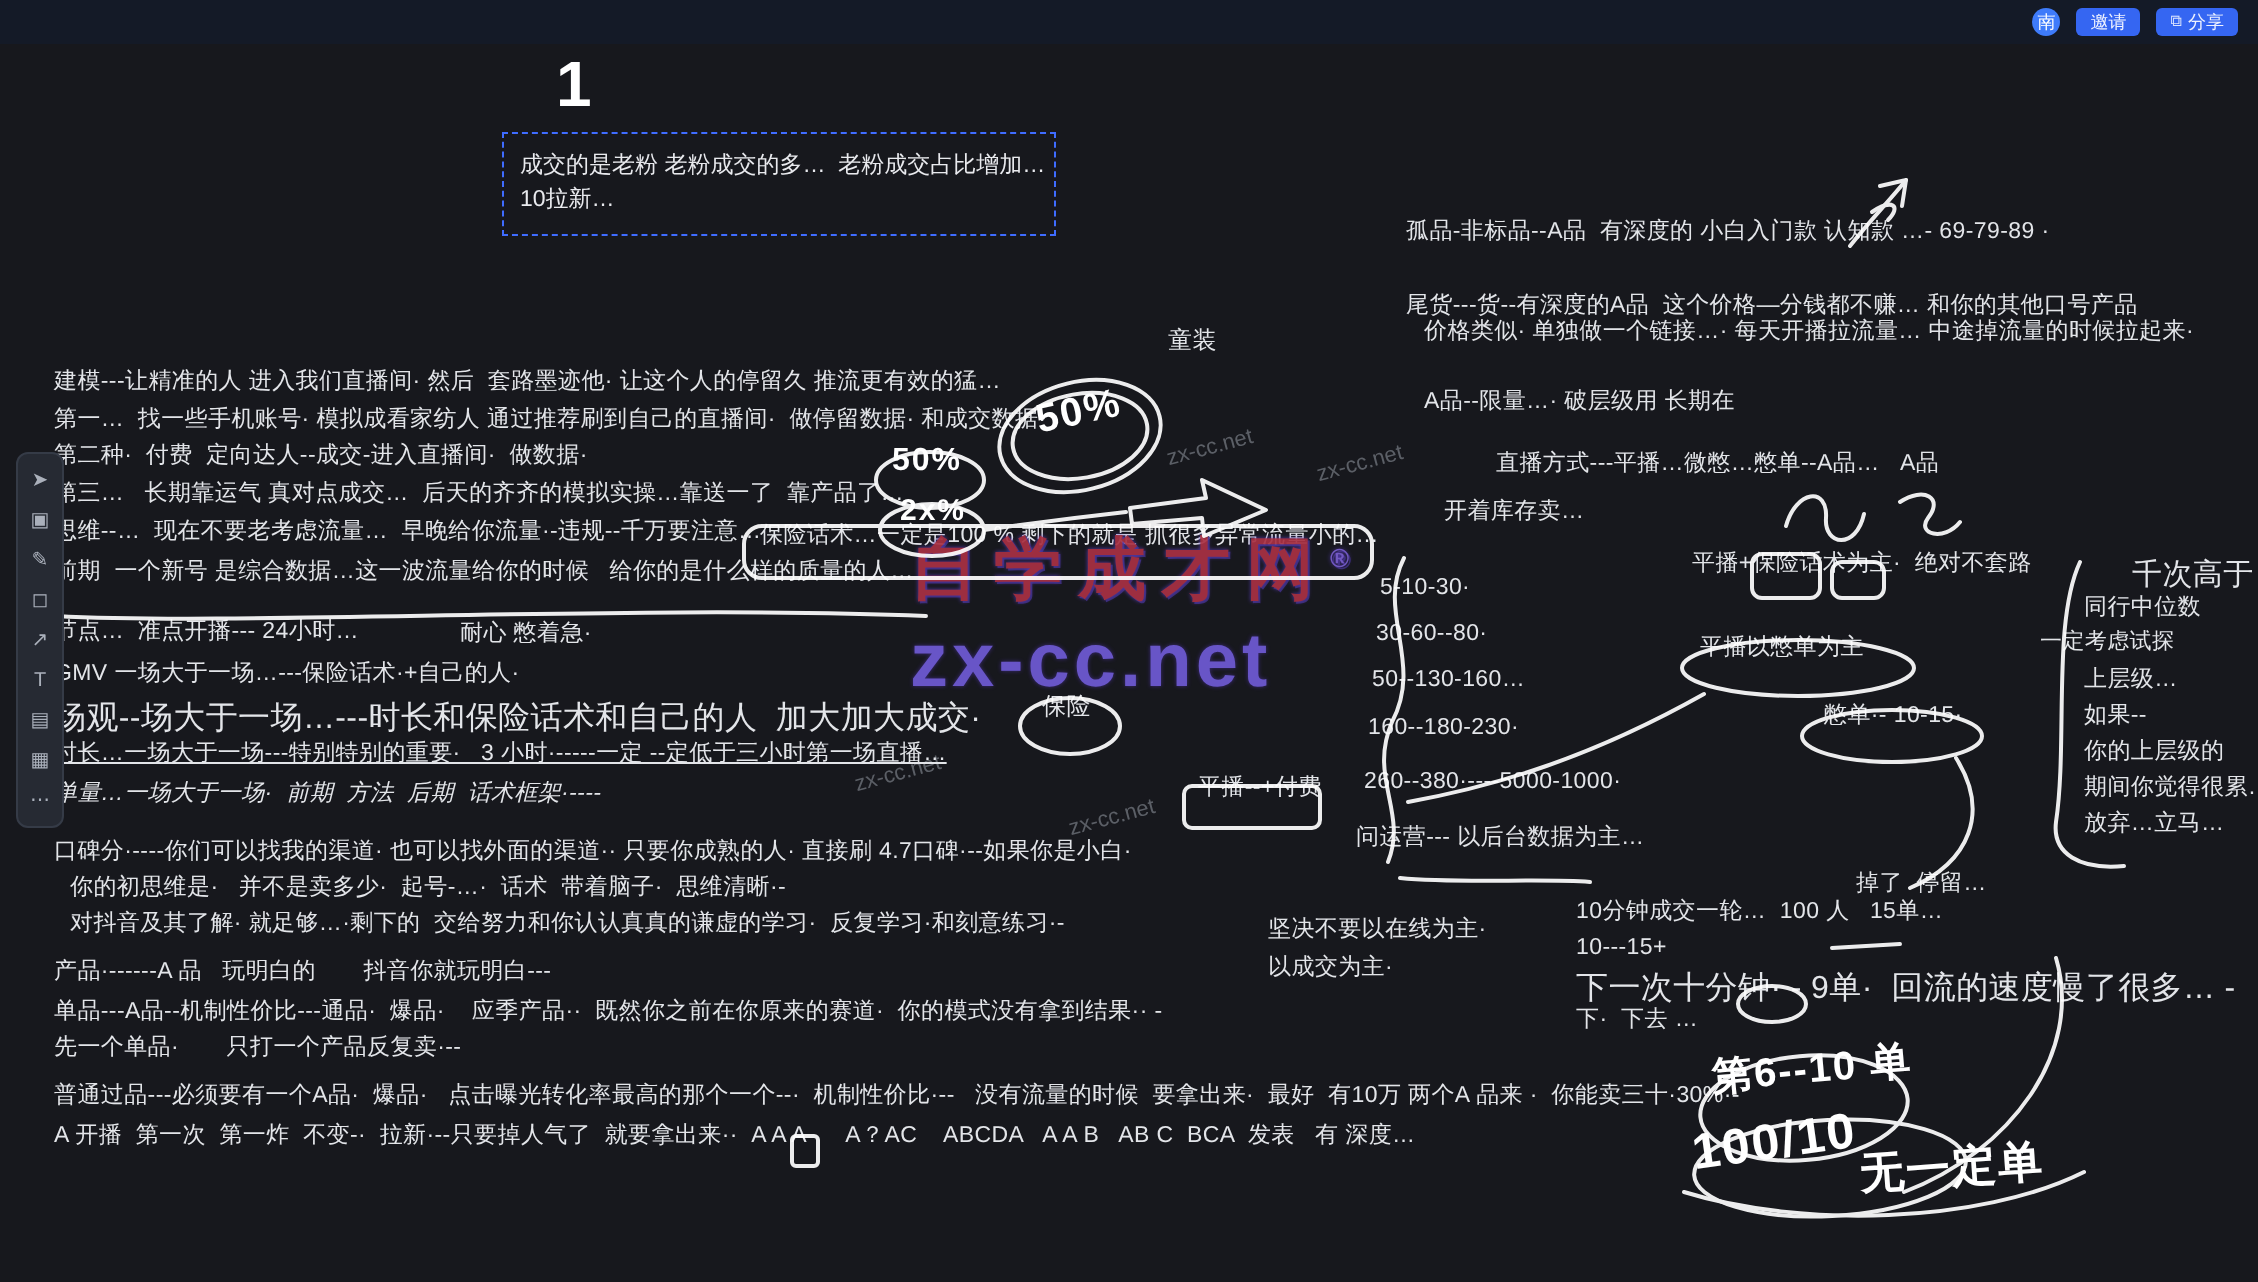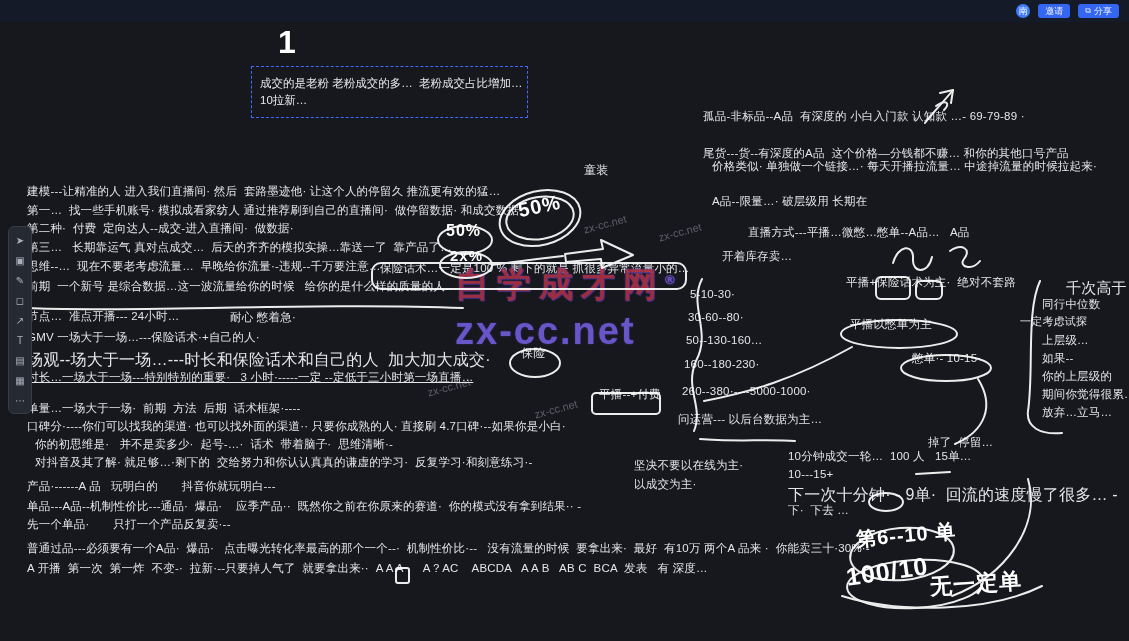--- a/index.html
+++ b/index.html
@@ -139,21 +139,21 @@
     <div class="note" style="left: 27px; top: 218px; font-size: 11.5px;">第三…   长期靠运气 真对点成交…  后天的齐齐的模拟实操…靠送一了  靠产品了…</div>
     <div class="note" style="left: 27px; top: 199px; font-size: 11.5px;">第二种·  付费  定向达人--成交-进入直播间·  做数据·</div>
     <div class="note" style="left: 27px; top: 237px; font-size: 11.5px;">思维--…  现在不要老考虑流量…  早晚给你流量·-违规--千万要注意…</div>
     <div class="note" style="left: 380px; top: 239px; font-size: 11.5px;">保险话术…一定是100 % 剩下的就是 抓很多异常流量小的…</div>
     <div class="note" style="left: 27px; top: 257px; font-size: 11.5px;">前期  一个新号 是综合数据…这一波流量给你的时候   给你的是什么样的质量的人…</div>
     <div class="note" style="left: 27px; top: 287px; font-size: 11.5px;">节点…  准点开播--- 24小时…</div>
     <div class="note" style="left: 230px; top: 288px; font-size: 11.5px;">耐心 憋着急·</div>
     <div class="note" style="left: 27px; top: 308px; font-size: 11.5px;">GMV 一场大于一场…---保险话术·+自己的人·</div>
     <div class="note" style="left: 27px; top: 328px; font-size: 16px;">场观--场大于一场…---时长和保险话术和自己的人  加大加大成交·</div>
     <div class="note" style="left: 27px; top: 348px; font-size: 11.5px; text-decoration: underline;">时长…一场大于一场---特别特别的重要·   3 小时·-----一定 --定低于三小时第一场直播…</div>
-    <div class="note" style="left: 27px; top: 379px; font-size: 11.5px;">单量…一场大于一场·  前期  方法  后期  话术框架·----</div>
+    <div class="note" style="left: 27px; top: 368px; font-size: 11.5px; font-style: italic;">单量…一场大于一场·  前期  方法  后期  话术框架·----</div>
     <div class="note" style="left: 521px; top: 324px; font-size: 12px;">保险</div>
     <div class="note" style="left: 690px; top: 265px; font-size: 11.5px;">5-10-30·</div>
     <div class="note" style="left: 688px; top: 288px; font-size: 11.5px;">30-60--80·</div>
     <div class="note" style="left: 686px; top: 311px; font-size: 11.5px;">50--130-160…</div>
     <div class="note" style="left: 684px; top: 335px; font-size: 11.5px;">160--180-230·</div>
     <div class="note" style="left: 682px; top: 362px; font-size: 11.5px;">260--380·----5000-1000·</div>
     <div class="note" style="left: 599px; top: 365px; font-size: 11.5px;">平播--+付费</div>
     <div class="note" style="left: 678px; top: 390px; font-size: 11.5px;">问运营--- 以后台数据为主…</div>
     <div class="note" style="left: 850px; top: 295px; font-size: 11.5px;">平播以憋单为主</div>
     <div class="note" style="left: 912px; top: 329px; font-size: 11.5px;">憋单·- 10-15·</div>

